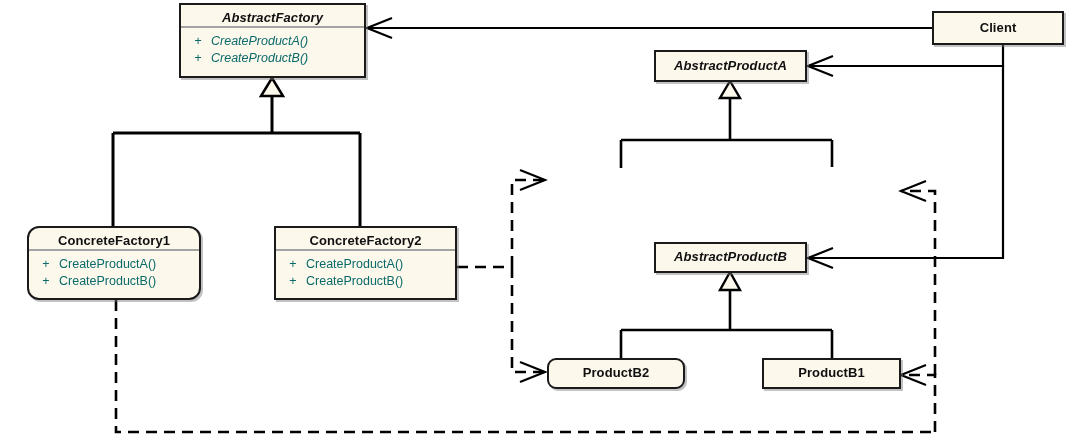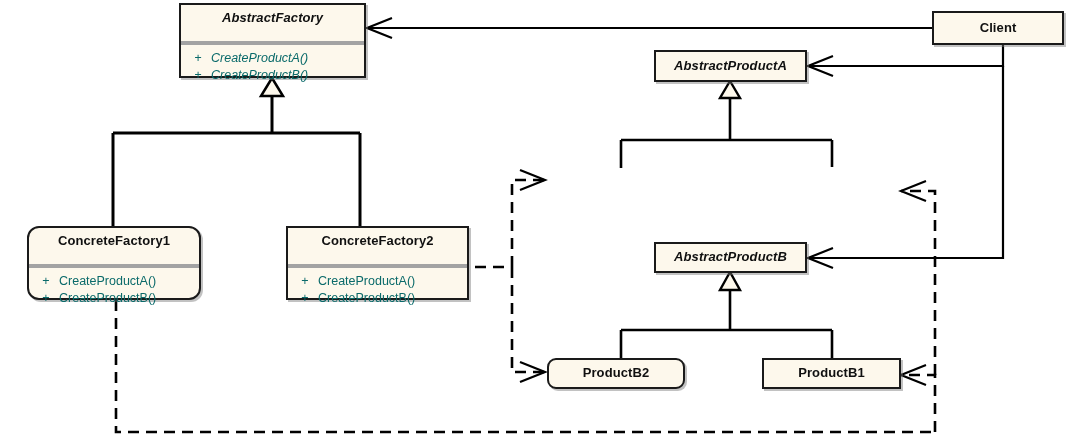--- a/index.html
+++ b/index.html
@@ -40,22 +40,22 @@
     font-weight: bold;
     color: #101010;
     letter-spacing: 0.1px;
     white-space: nowrap;
     line-height: 1.1;
   }
   .uml-class.abstract > .uml-name {
     font-style: italic;
   }
   .uml-class.has-ops > .uml-name {
-    padding: 6px 8px 16px 8px;
-    border-bottom: 4px solid #a3a3a3;
+    padding: 6px 8px 1px 8px;
+    border-bottom: 2px solid #a3a3a3;
   }
   .uml-class.single > .uml-name {
     padding: 0 10px;
     height: 100%;
     display: flex;
     align-items: center;
     justify-content: center;
   }
   .uml-ops {
     padding: 5px 4px 6px 4px;
@@ -166,21 +166,21 @@
         <span class="vis">+</span>
         <span class="sig">CreateProductA()</span>
       </div>
       <div class="uml-op">
         <span class="vis">+</span>
         <span class="sig">CreateProductB()</span>
       </div>
     </div>
   </div>
 
-  <div class="uml-class has-ops" style="left:274px; top:226px; width:183px; height:74px;margin-left:12px;">
+  <div class="uml-class has-ops" style="left:274px; top:226px; width:183px; height:74px;">
     <div class="uml-name">ConcreteFactory2</div>
     <div class="uml-ops">
       <div class="uml-op">
         <span class="vis">+</span>
         <span class="sig">CreateProductA()</span>
       </div>
       <div class="uml-op">
         <span class="vis">+</span>
         <span class="sig">CreateProductB()</span>
       </div>

